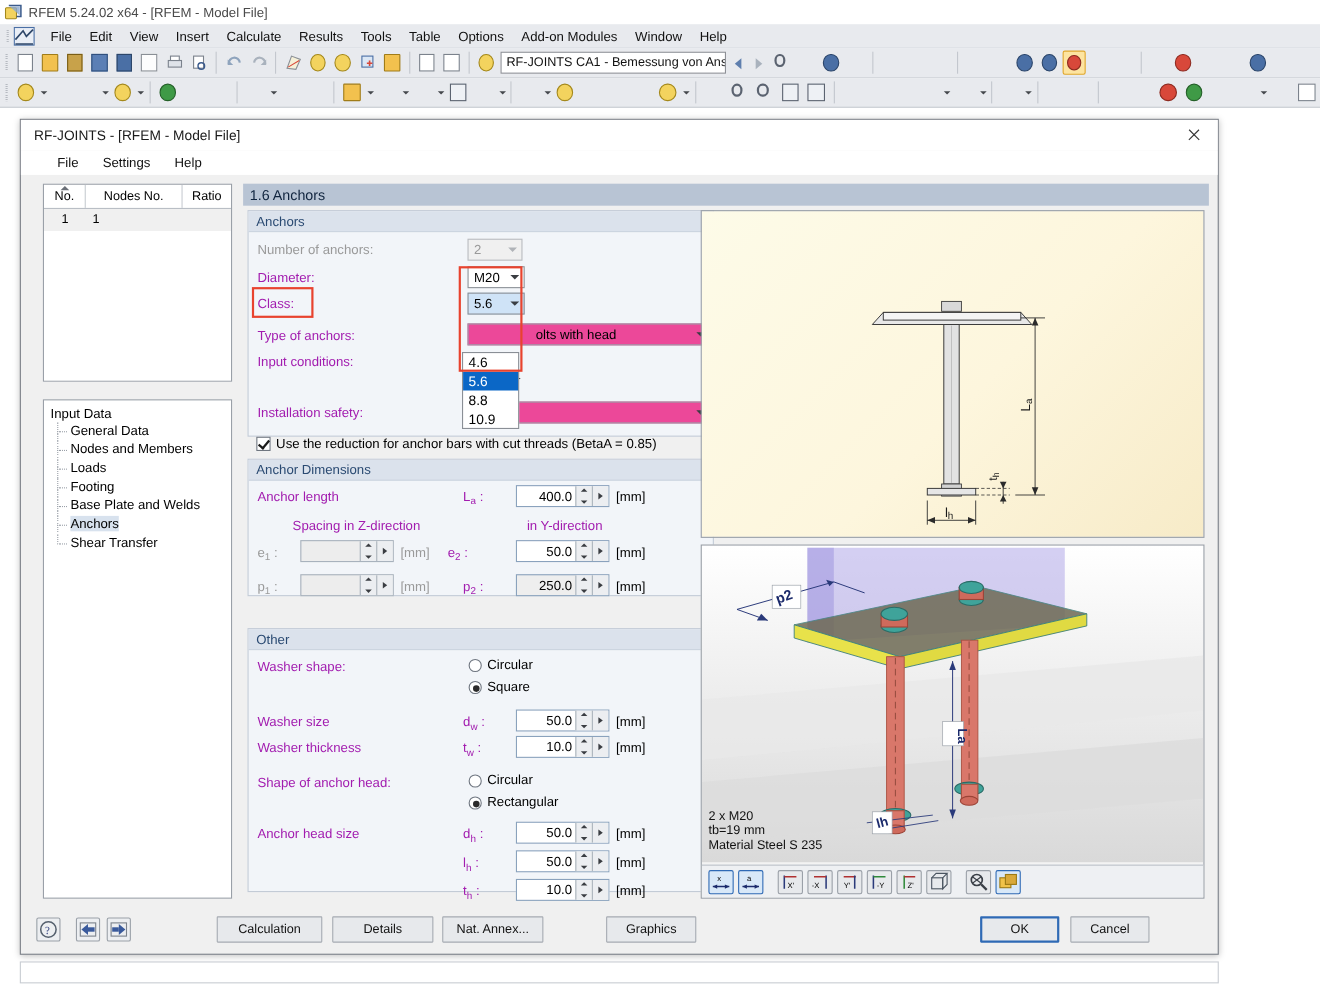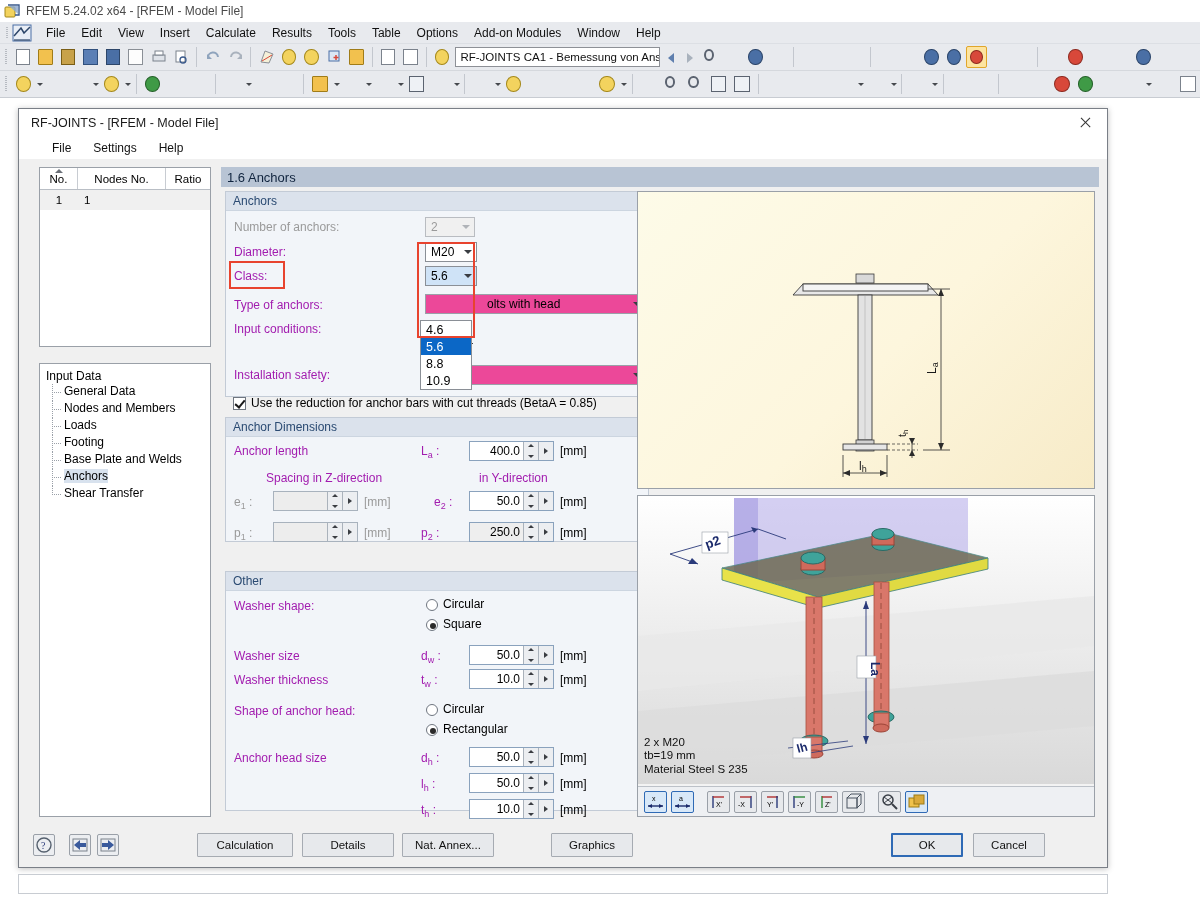--- a/index.html
+++ b/index.html
@@ -676,21 +676,21 @@
               <div class="spin dis" style="left:47px; top:54px; width:85px;">
                 <span class="val"></span>
                 <span class="btns">
                     <span class="up"></span>
                     <span class="dn"></span>
                   </span>
                 <span class="more"></span>
               </div>
               <span class="unit dis" style="left:138px; top:58px;">[mm]</span>
 
-              <span class="lbl" style="left:208px; top:58px;">e<sub style="font-size:9px">2</sub> :</span>
+              <span class="lbl" style="left:181px; top:58px;">e<sub style="font-size:9px">2</sub> :</span>
               <div class="spin" style="left:243px; top:54px; width:85px;">
                 <span class="val">50.0</span>
                 <span class="btns">
                     <span class="up"></span>
                     <span class="dn"></span>
                   </span>
                 <span class="more"></span>
               </div>
               <span class="unit" style="left:334px; top:58px;">[mm]</span>
 

